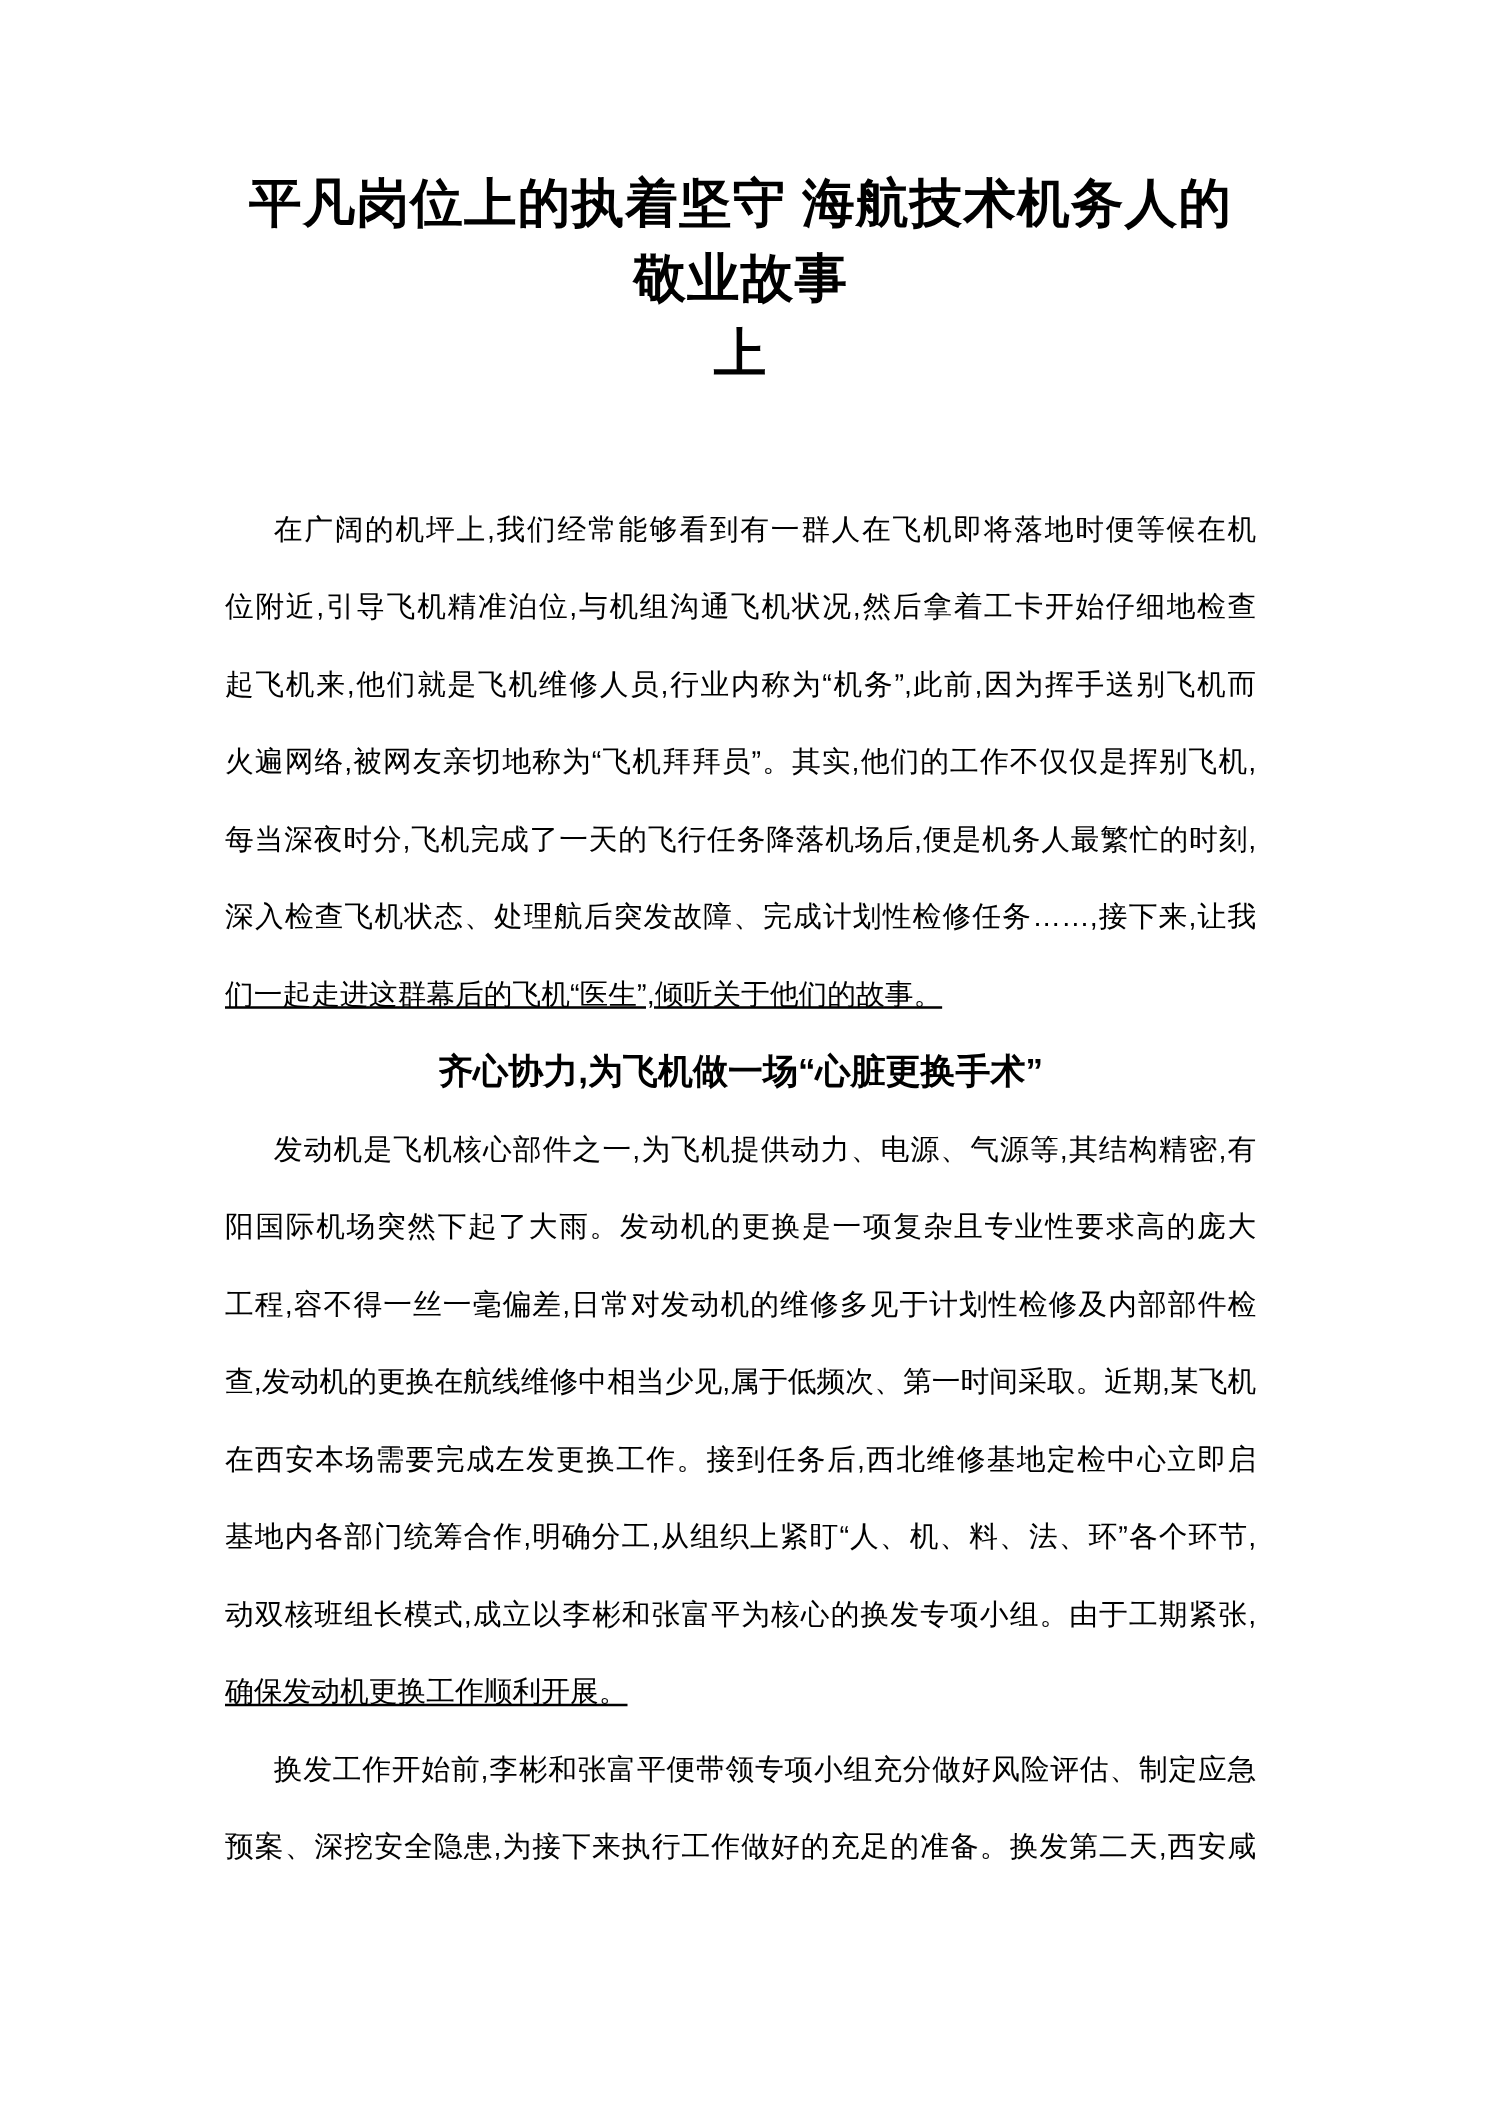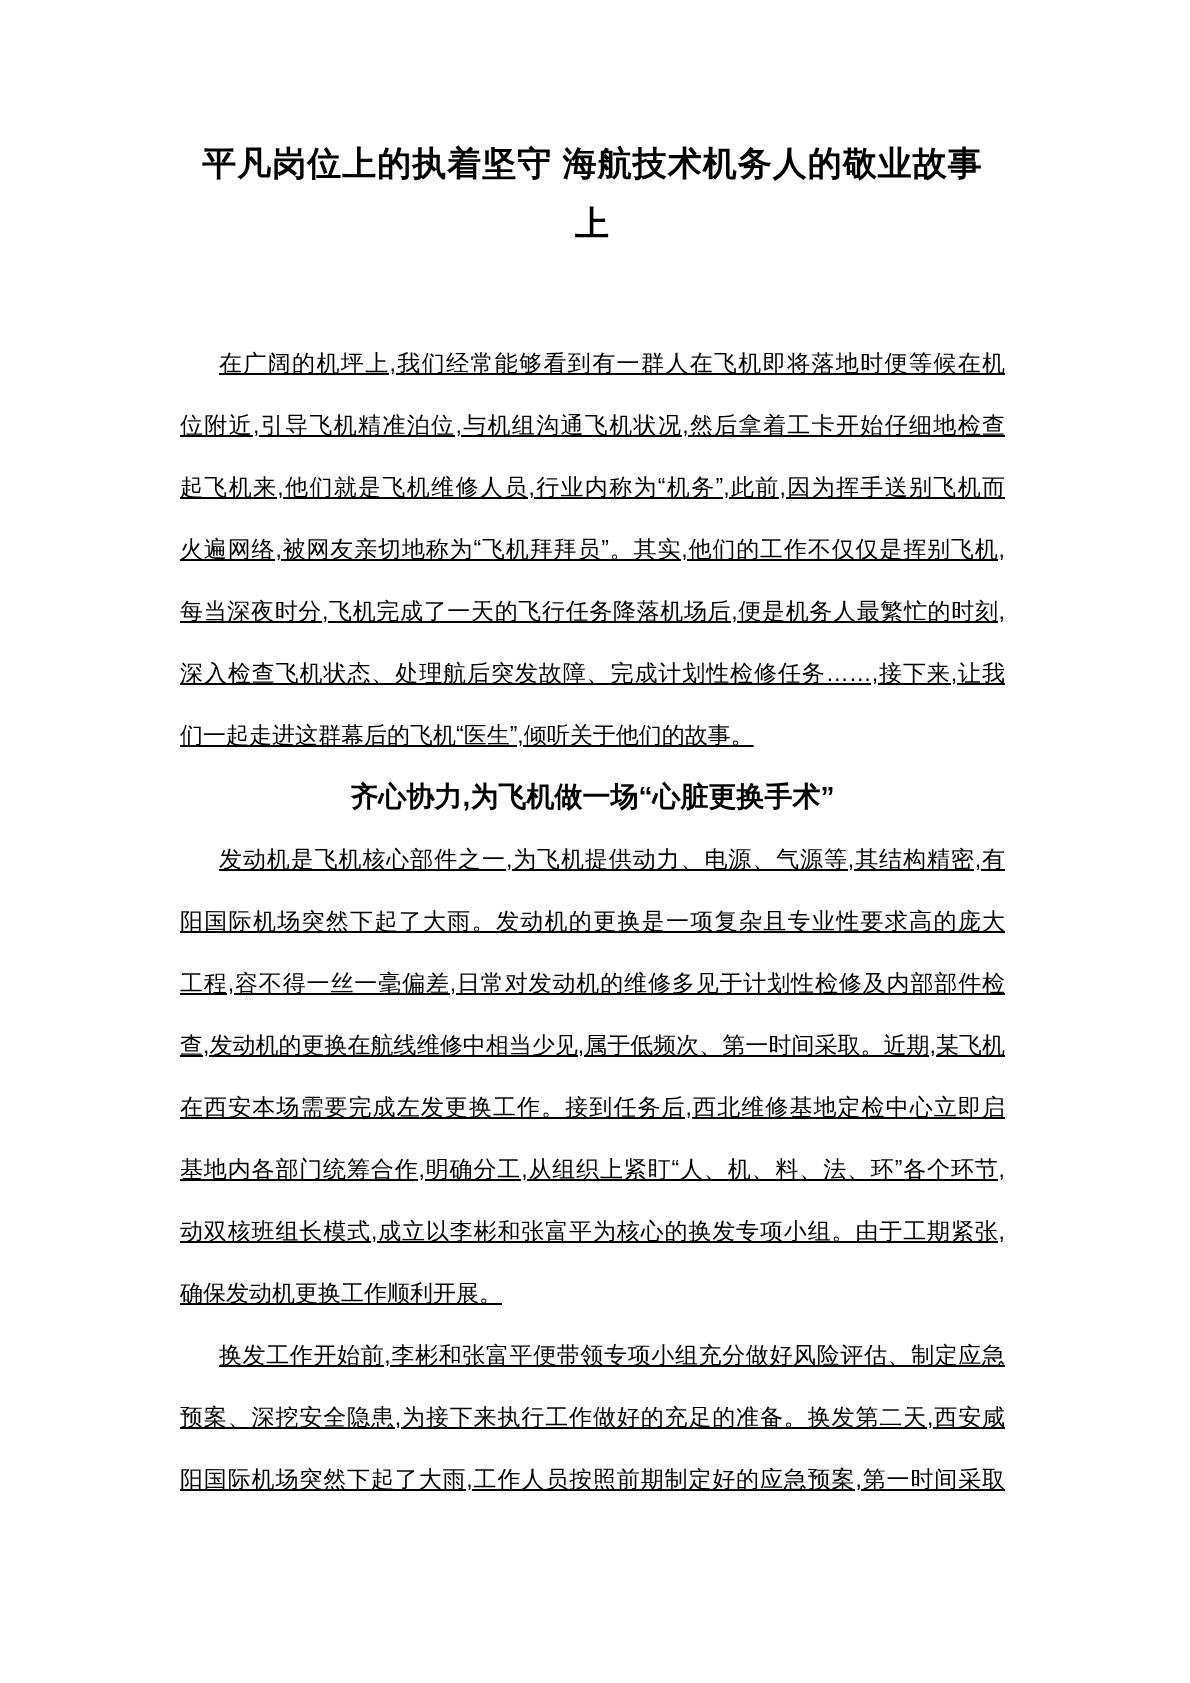--- a/index.html
+++ b/index.html
@@ -10,39 +10,39 @@
     color: #000000;
     font-family: "Liberation Sans", sans-serif;
     overflow: hidden;
     box-sizing: border-box;
   }
   .content {
     padding: 133px 185px 0 180px; 
   }
   .title {
     margin: 0;
-    font-size: 34px;
+    font-size: 42px;
     line-height: 60px;
     font-weight: bold;
     text-align: center;
     letter-spacing: 1px;
   }
   .doc-body {
     margin-top: 79px;
     font-size: 23px;
     line-height: 62px;
   }
   .para { margin: 0; }
   .line {
     text-align: justify;
     text-align-last: justify;
     white-space: nowrap; 
   }
   .line, .heading { overflow: visible; }
-  .line.justified { white-space: normal; text-decoration: underline; }
+  .line.justified { white-space: normal; }
   .line.lastline {
     text-align: left;
     text-align-last: left;
     white-space: normal;
     text-decoration: underline;
   }
   .line.indent { text-indent: 39px; }
   .heading {
     font-size: 28px;
     font-weight: bold;
@@ -83,18 +83,17 @@
         <div class="line justified">查,发动机的更换在航线维修中相当少见,属于低频次、第一时间采取。近期,某飞机</div>
         <div class="line justified">在西安本场需要完成左发更换工作。接到任务后,西北维修基地定检中心立即启</div>
         <div class="line justified">基地内各部门统筹合作,明确分工,从组织上紧盯“人、机、料、法、环”各个环节,</div>
         <div class="line justified">动双核班组长模式,成立以李彬和张富平为核心的换发专项小组。由于工期紧张,</div>
         <div class="line lastline">确保发动机更换工作顺利开展。</div>
       </div>
 
       <div class="para">
         <div class="line justified indent">换发工作开始前,李彬和张富平便带领专项小组充分做好风险评估、制定应急</div>
         <div class="line justified">预案、深挖安全隐患,为接下来执行工作做好的充足的准备。换发第二天,西安咸</div>
-        <div class="line justified">阳国际机场突然下起了大雨,工作人员按照前期制定好的应急预案,第一时间采取</div>
       </div>
 
     </div>
   </div>
 </div>
 
 </body></html>

